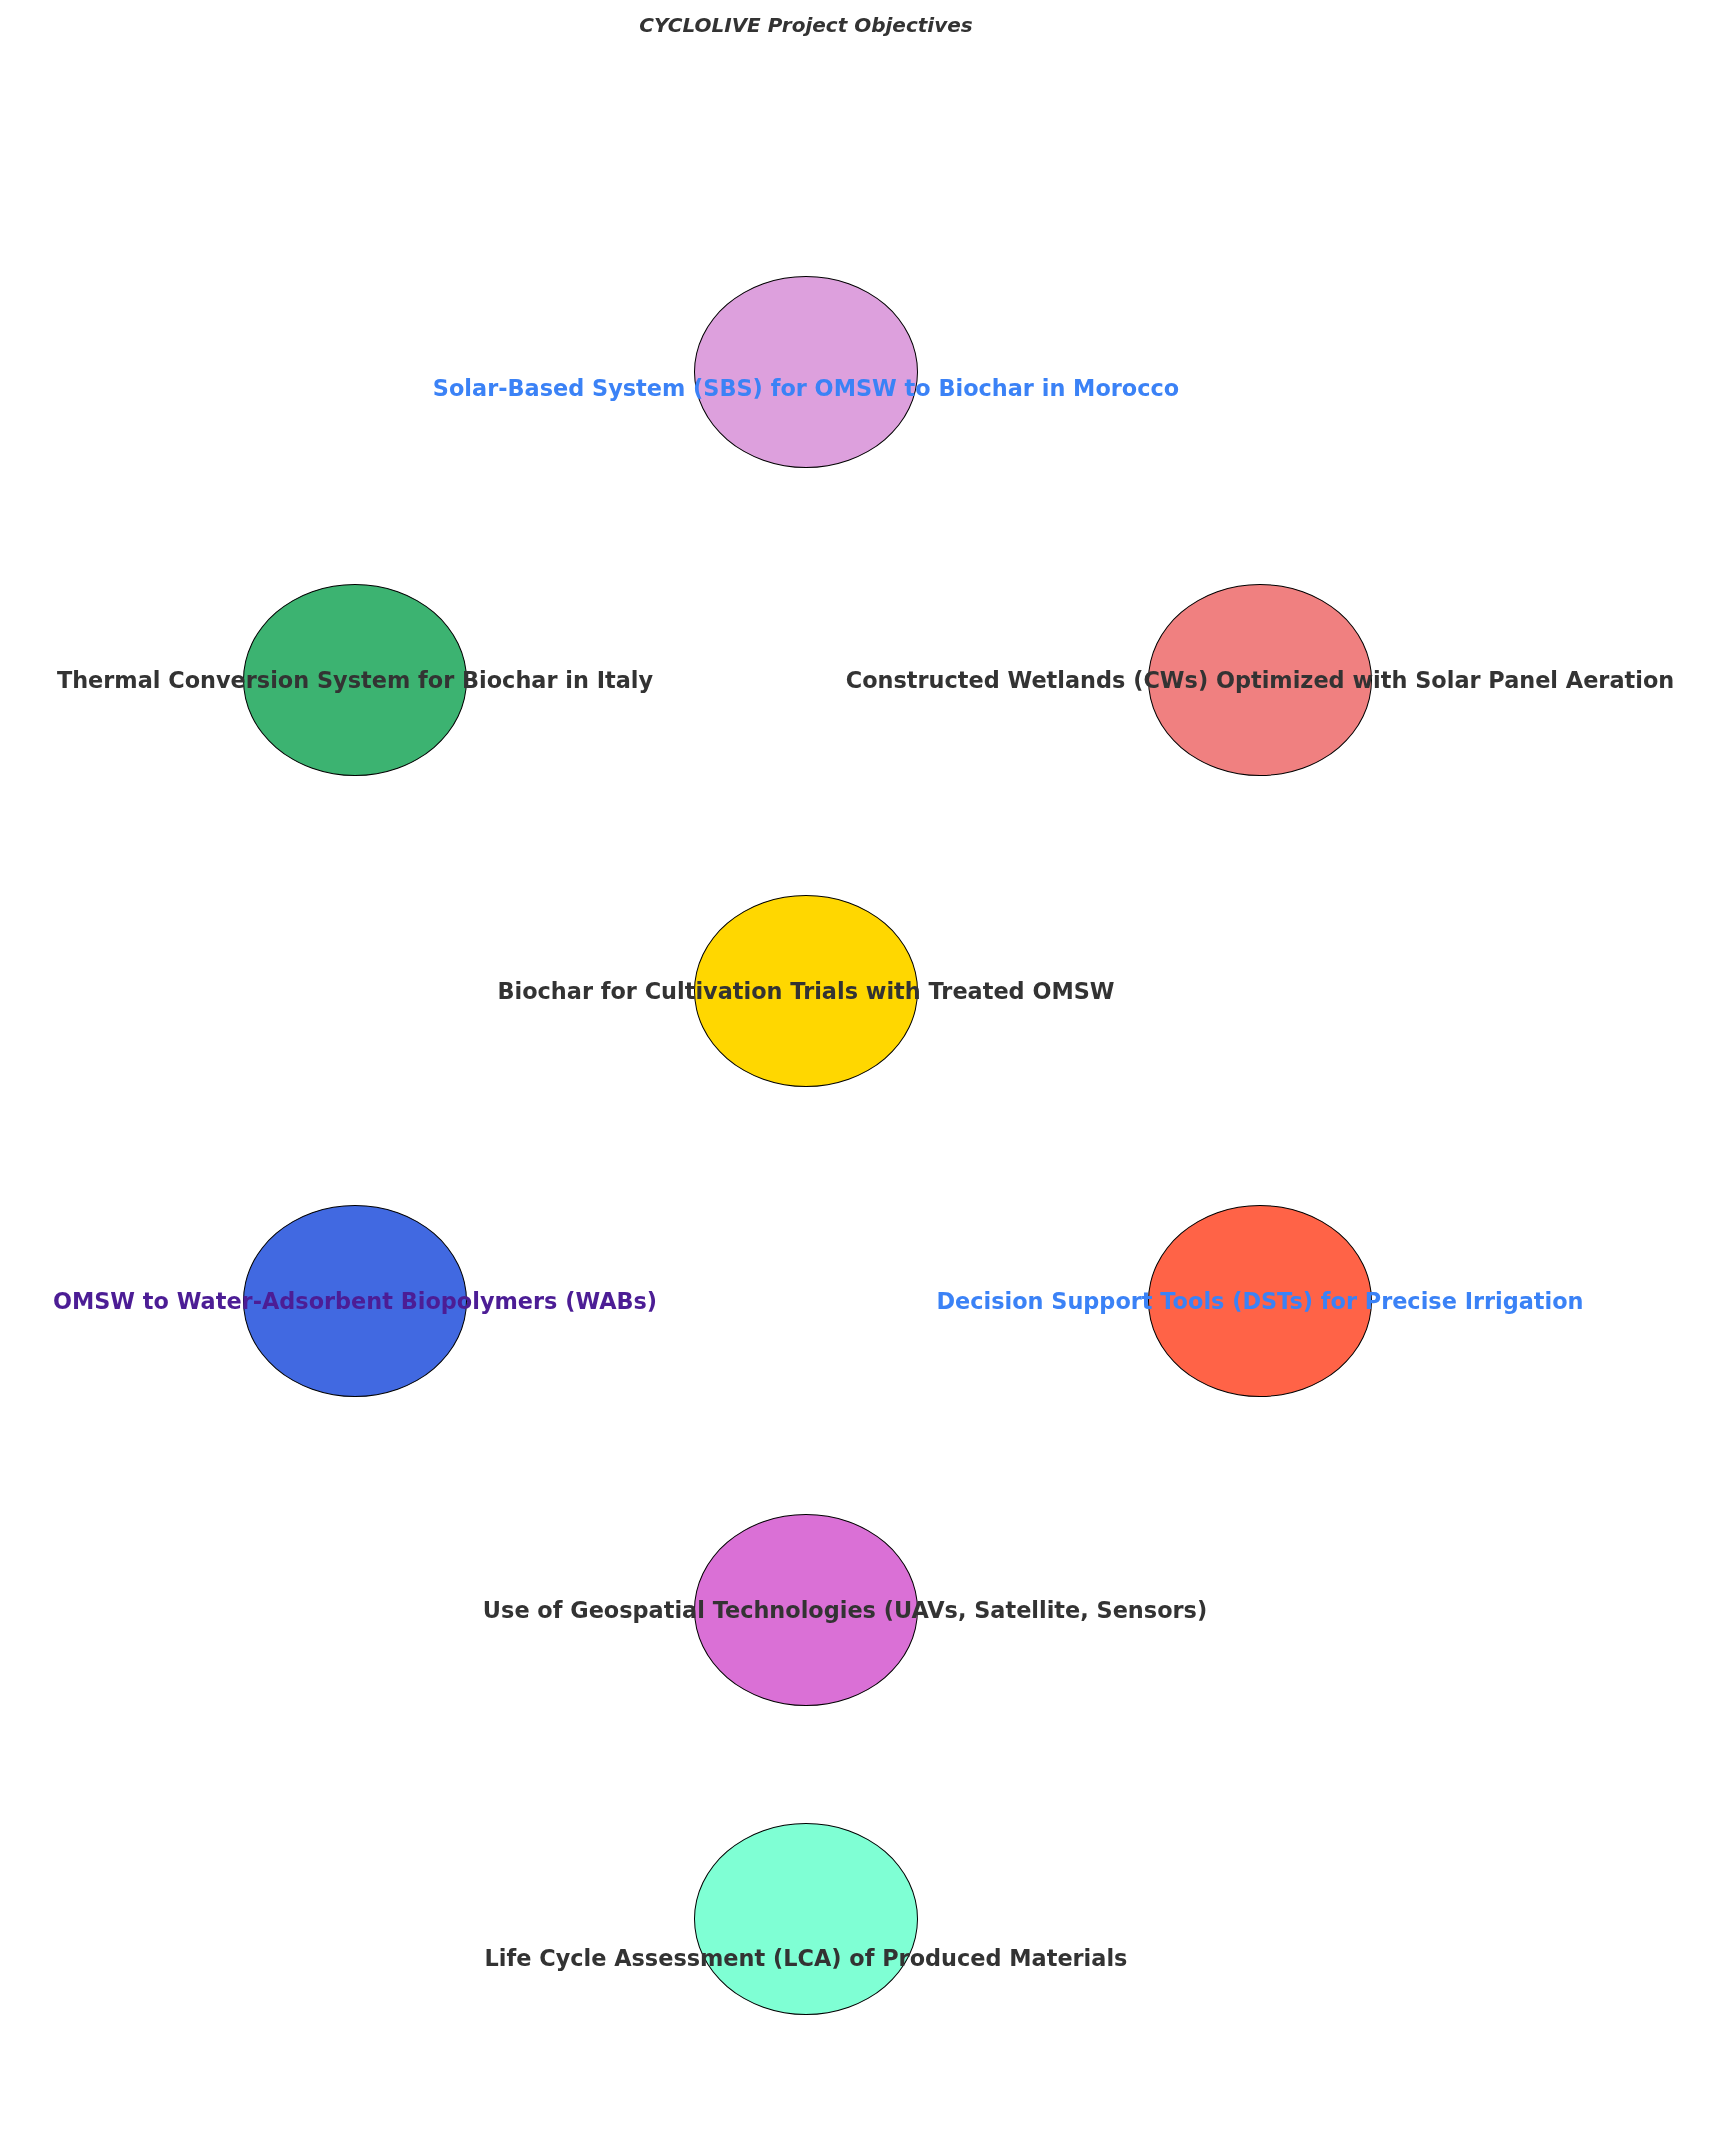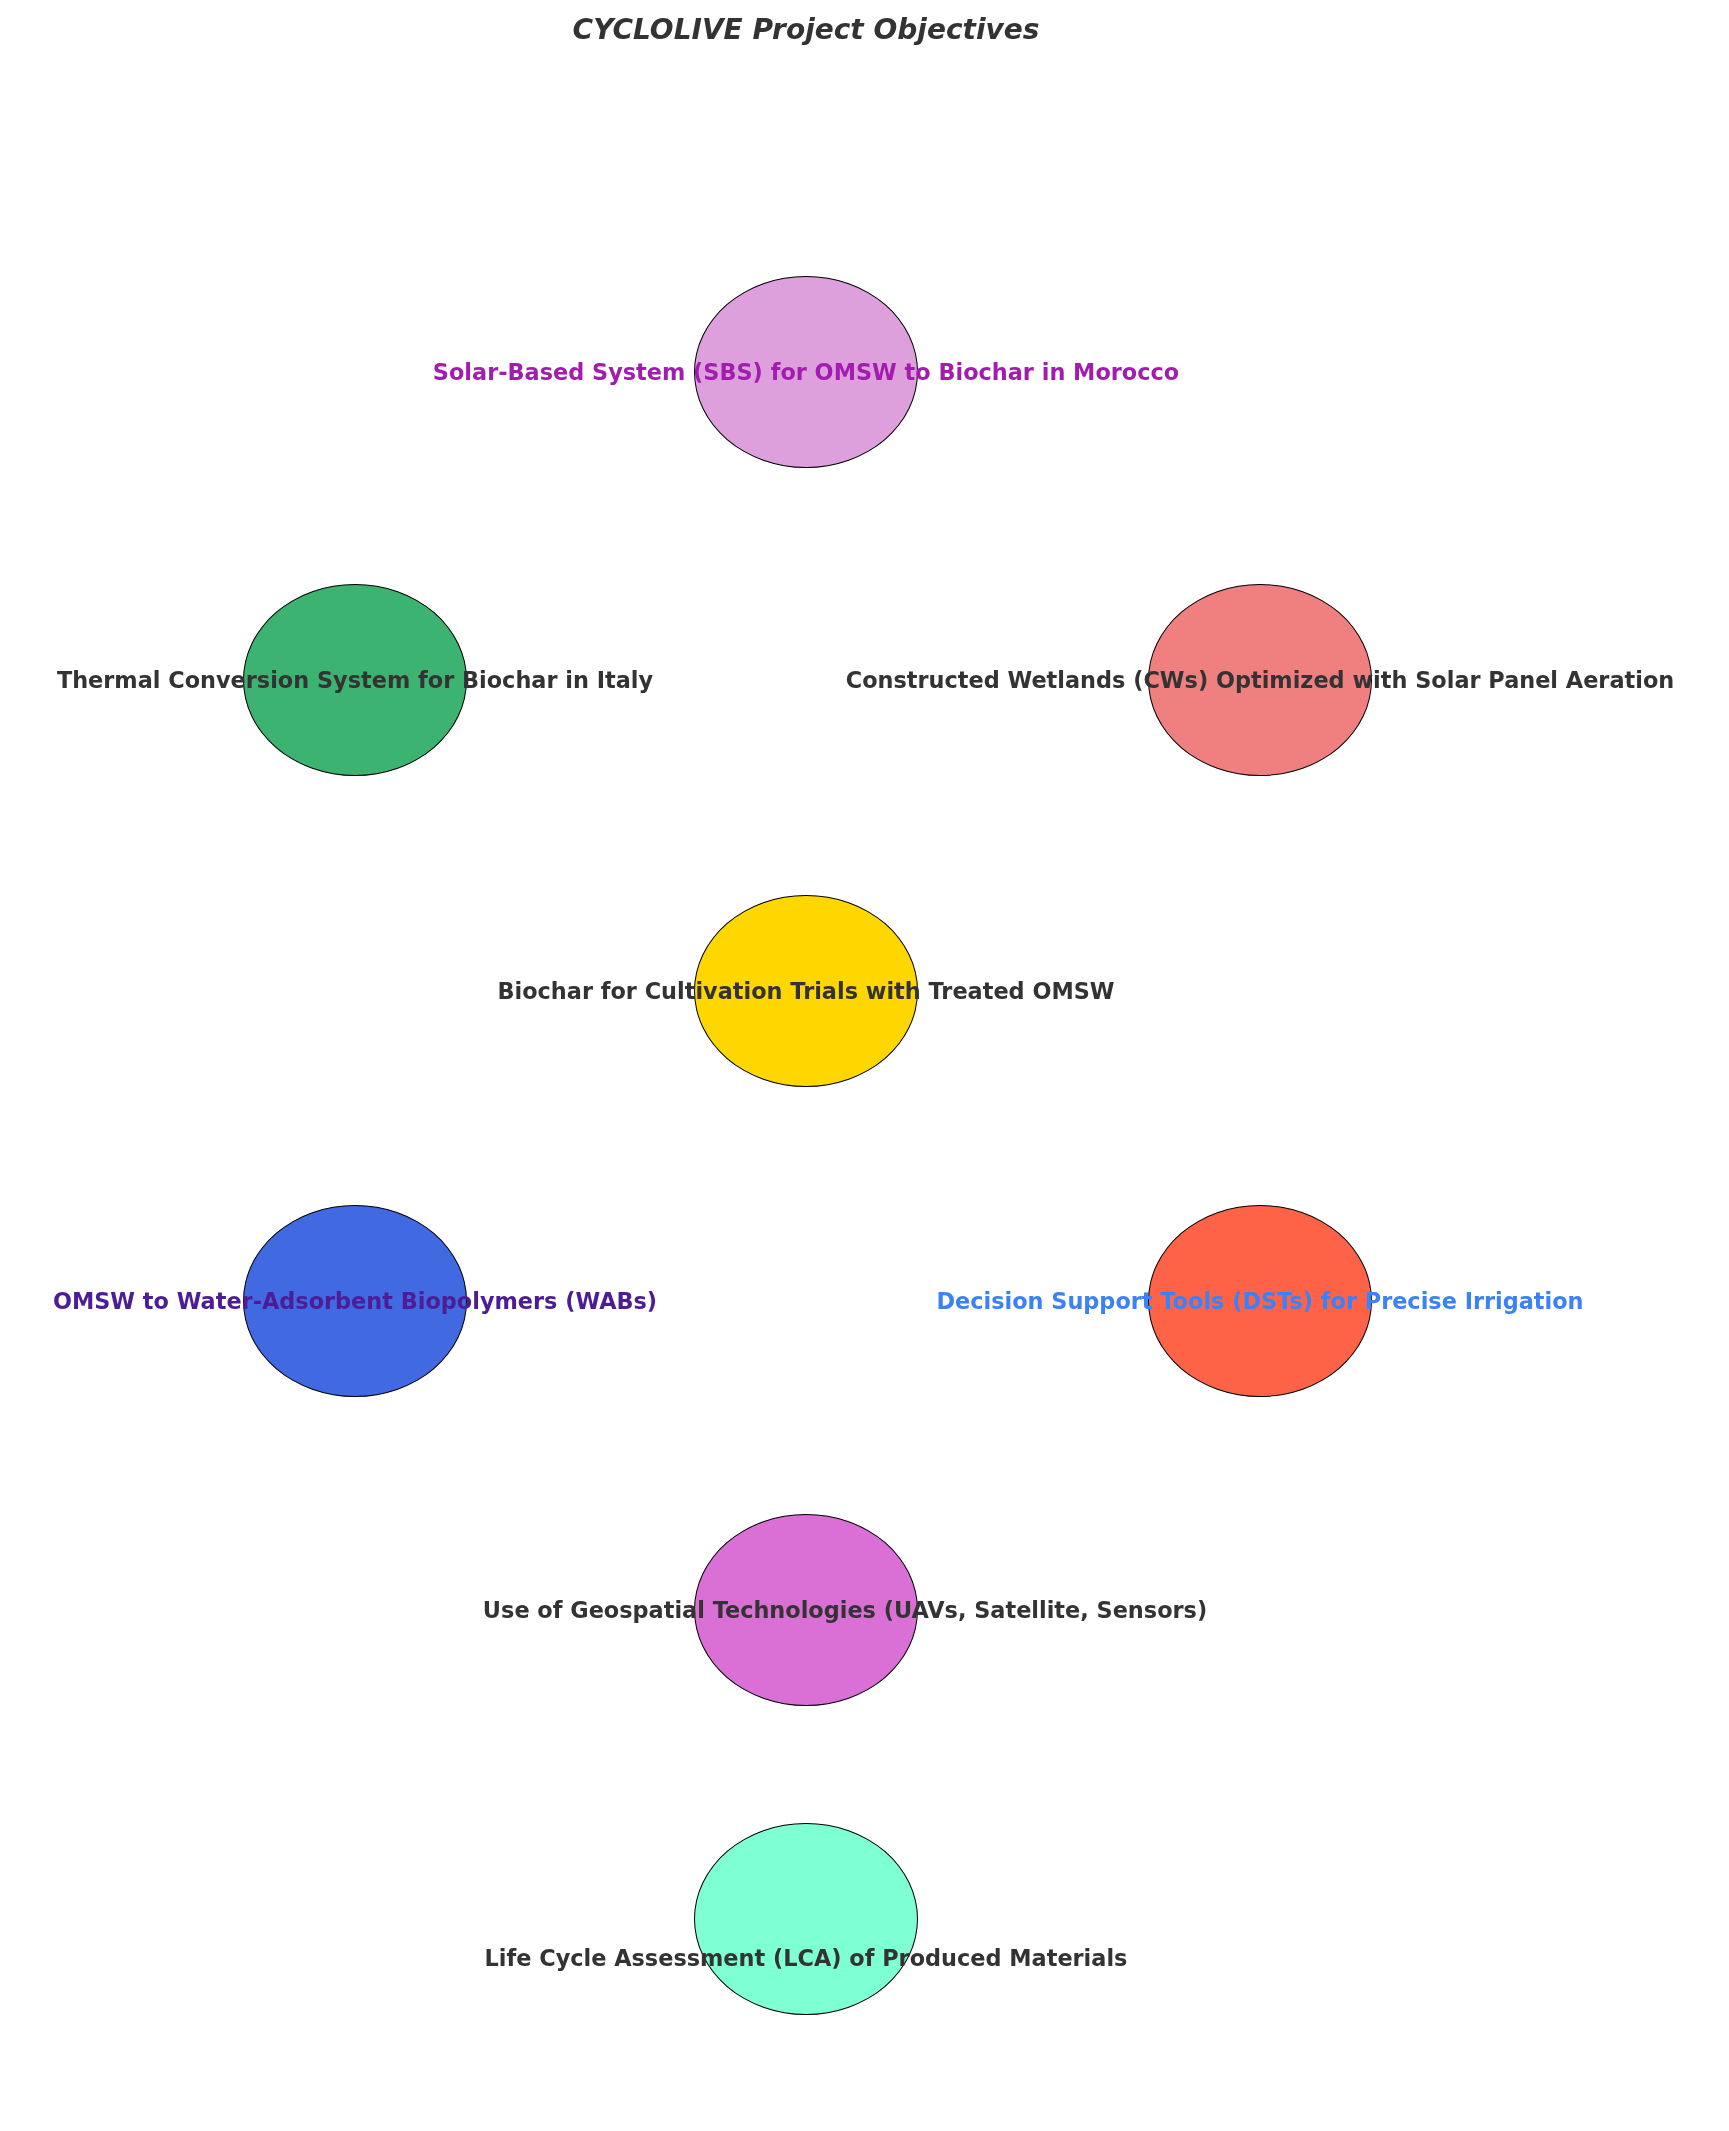--- a/index.html
+++ b/index.html
@@ -13,21 +13,21 @@
     font-family: "DejaVu Sans", sans-serif;
     position: relative;
     overflow: hidden;
   }
   .page-title {
     position: absolute;
     left: 0;
     top: 12.5px;
     width: 1612px;
     text-align: center;
-    font-size: 28px;
+    font-size: 20px;
     font-weight: bold;
     font-style: italic;
     color: #333333;
   }
   .canvas {
     position: absolute;
     left: 0;
     top: 0;
     width: 100%;
     height: 100%;
@@ -61,21 +61,21 @@
   }
 </style>
 </head>
 <body>
 
 <div class="page-title">CYCLOLIVE Project Objectives</div>
 
 <div id="canvas" class="canvas">
     <div class="node" style="left: 806px; top: 372px;">
       <div class="ellipse" style="background: rgb(221, 160, 221); width: 224px; height: 192px; border-color: rgb(0, 0, 0);"></div>
-      <div class="label" style="color: #a21caf;">Solar-Based System (SBS) for OMSW to Biochar in Morocco</div>
+      <div class="label" style="color: #3b82f6; margin-top: 16px;">Solar-Based System (SBS) for OMSW to Biochar in Morocco</div>
     </div>
     <div class="node" style="left: 355px; top: 680px;">
       <div class="ellipse" style="background: rgb(60, 179, 113); width: 224px; height: 192px; border-color: rgb(0, 0, 0);"></div>
       <div class="label" style="color: rgb(51, 51, 51);">Thermal Conversion System for Biochar in Italy</div>
     </div>
     <div class="node" style="left: 1260px; top: 680px;">
       <div class="ellipse" style="background: rgb(240, 128, 128); width: 224px; height: 192px; border-color: rgb(0, 0, 0);"></div>
       <div class="label" style="color: rgb(51, 51, 51);">Constructed Wetlands (CWs) Optimized with Solar Panel Aeration</div>
     </div>
     <div class="node" style="left: 806px; top: 991px;">

